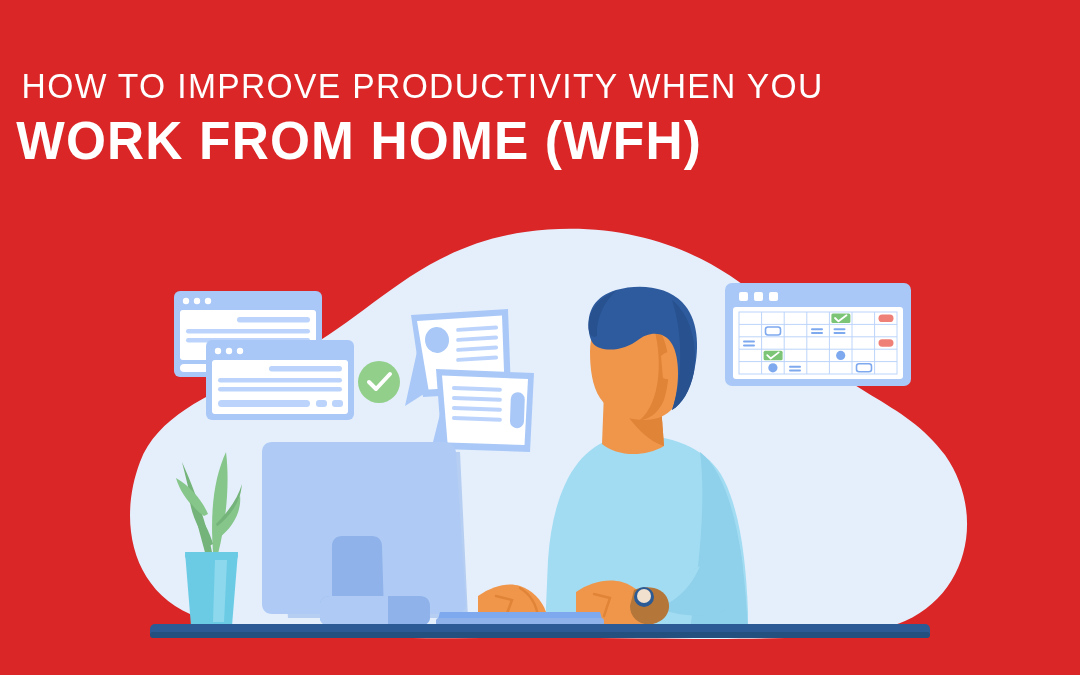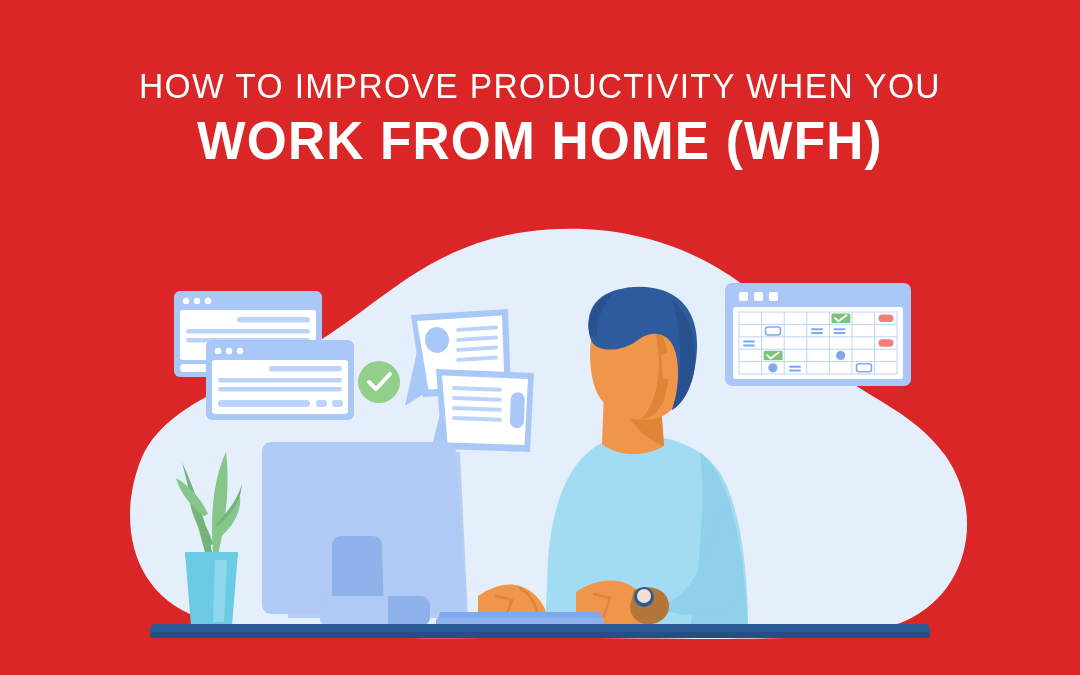--- a/index.html
+++ b/index.html
@@ -15,21 +15,21 @@
     background: #da2626;
     font-family: "Liberation Sans", sans-serif;
   }
 
   
   .headline {
     position: absolute;
     top: 64px;
     left: 0;
     width: 1080px;
-    text-align: center;
+    text-align: left;
     z-index: 40;
     user-select: none;
   }
   .headline-line1 {
     display: block;
     color: #ffffff;
     font-size: 35px;
     font-weight: 400;
     letter-spacing: 1.4px;
     line-height: 44px;

